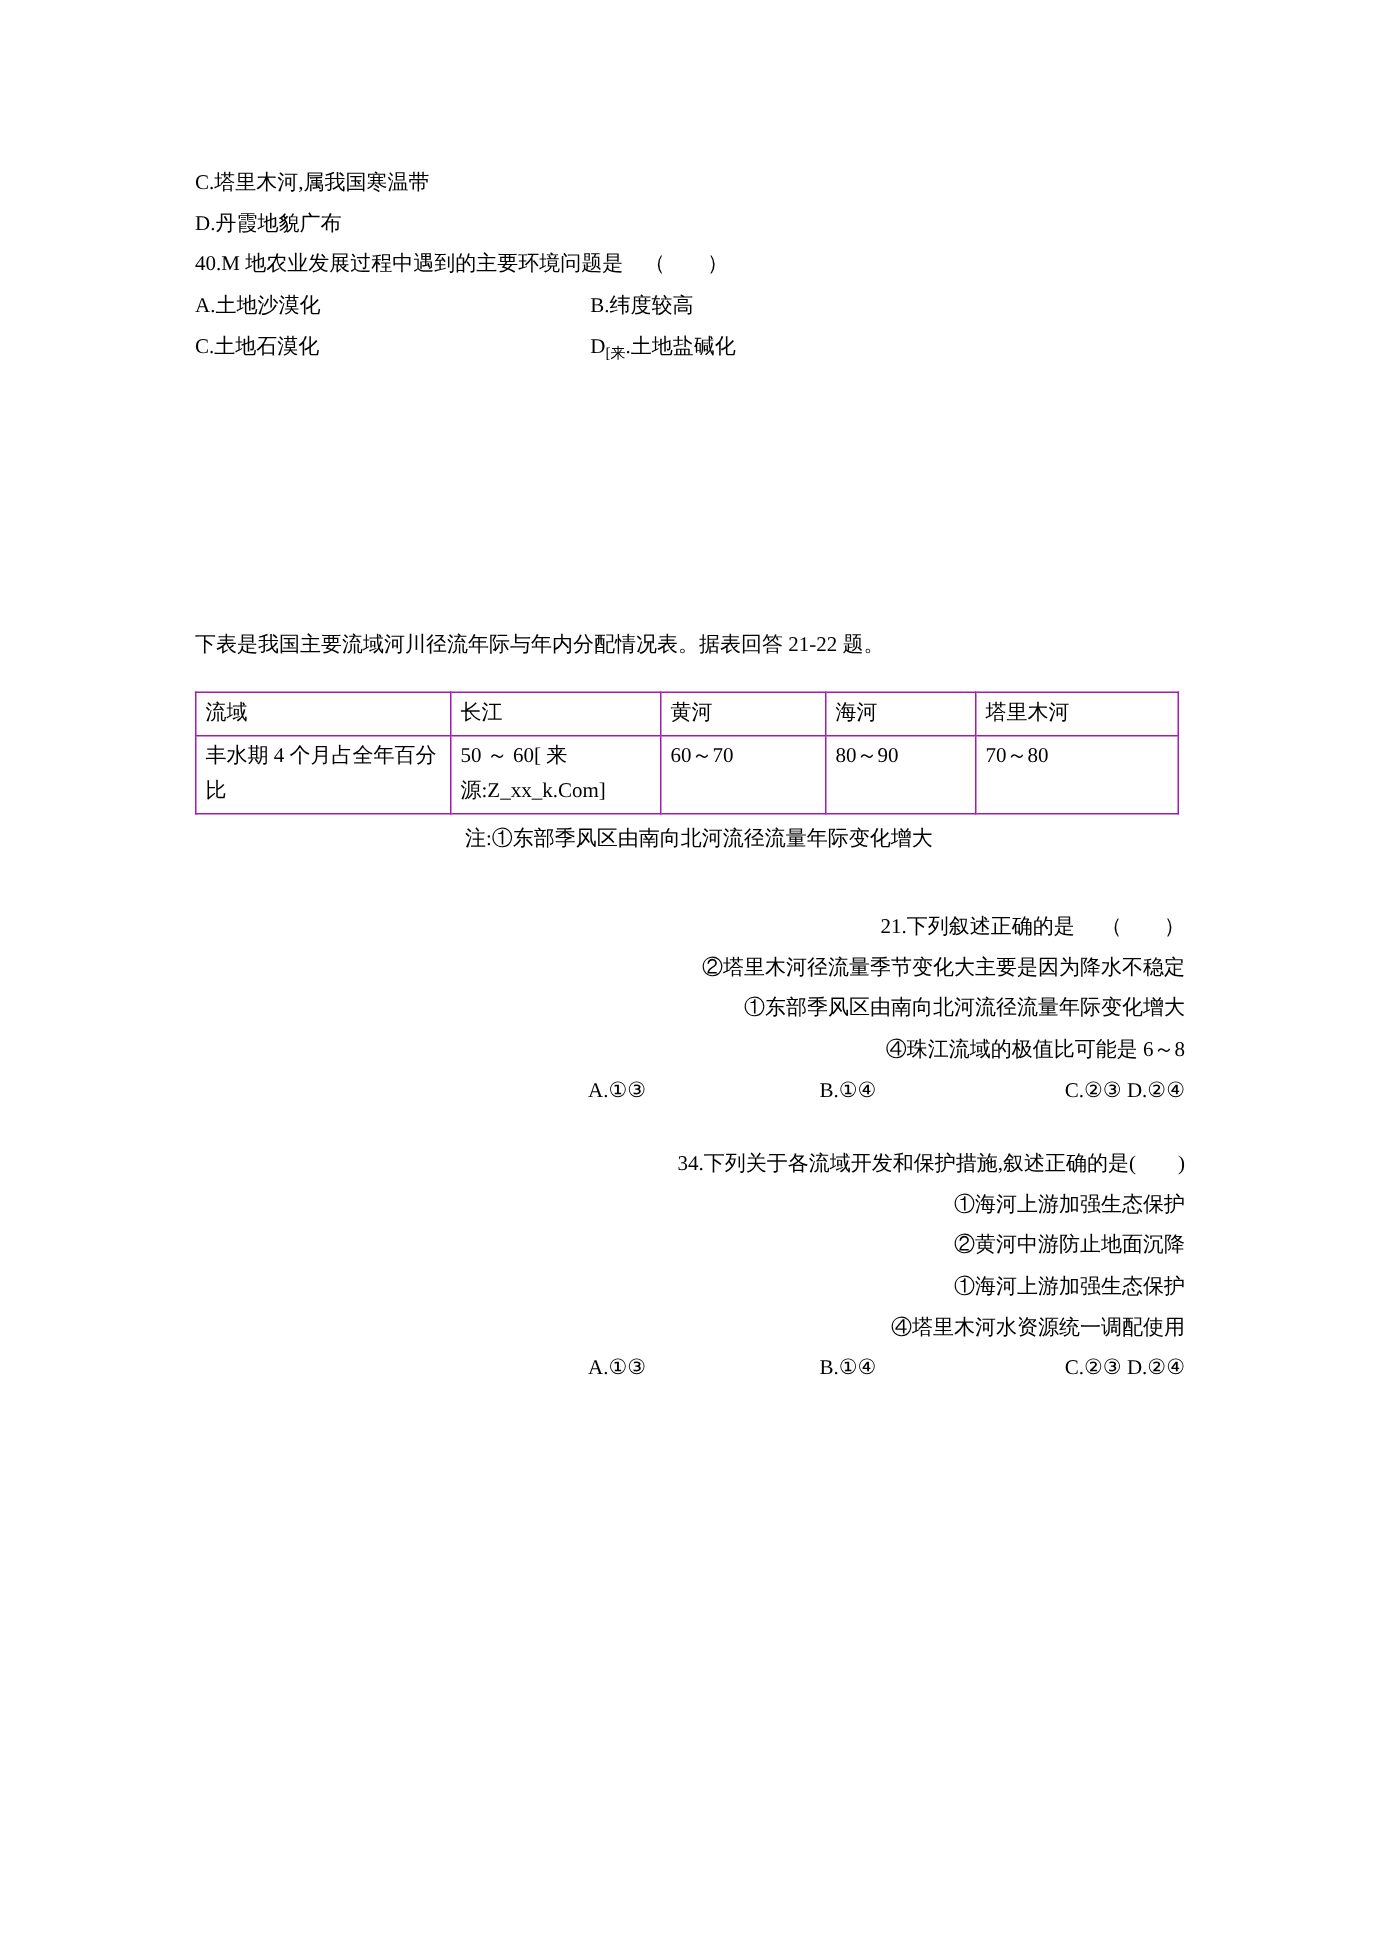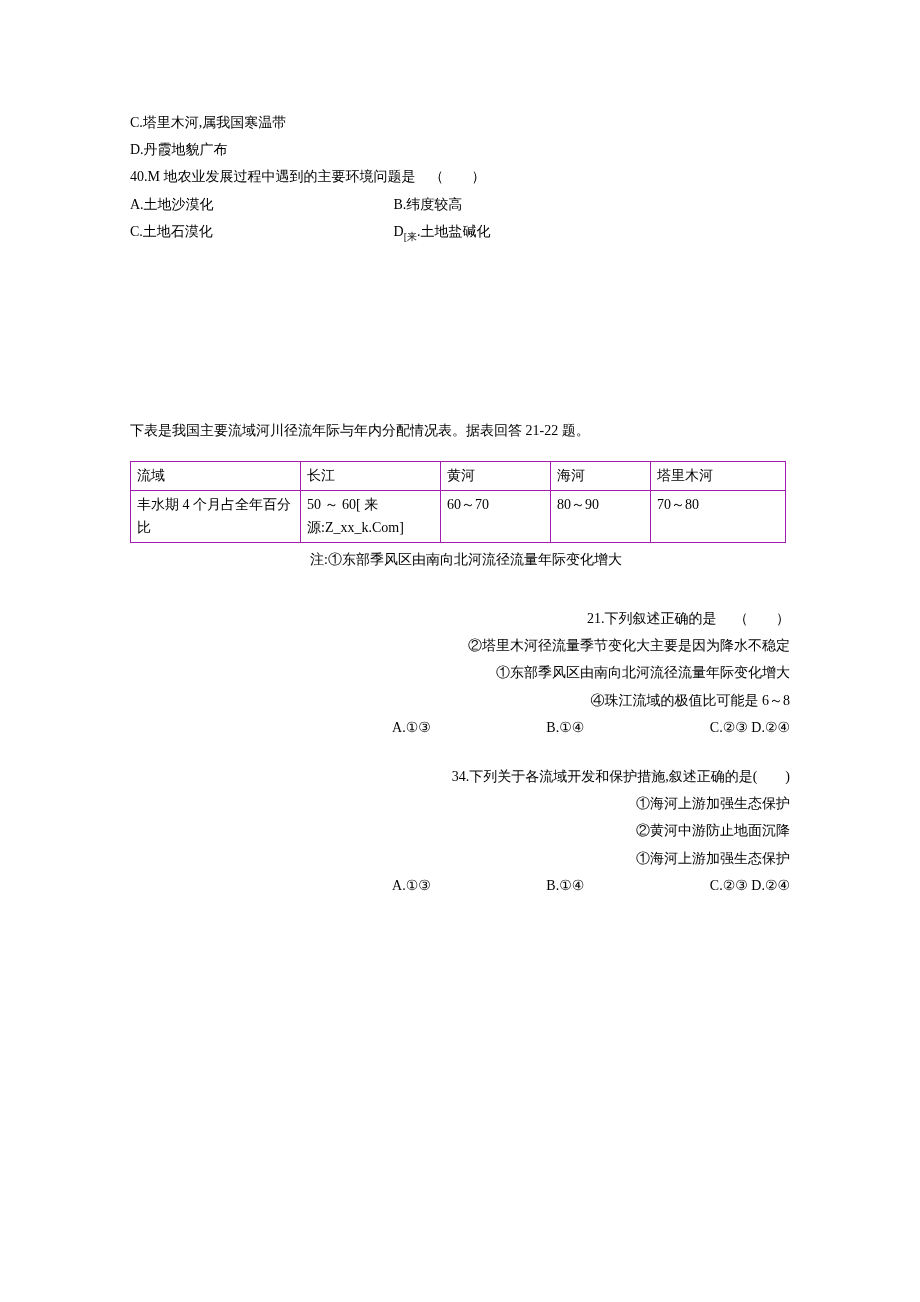--- a/index.html
+++ b/index.html
@@ -144,19 +144,20 @@
     <span class="ow3">C.②③</span>
     <span class="ow4">D.②④</span>
   </div>
 </div>
 
 <div class="q-block">
   <div class="line">34.下列关于各流域开发和保护措施,叙述正确的是(　　)</div>
   <div class="line">①海河上游加强生态保护</div>
   <div class="line">②黄河中游防止地面沉降</div>
   <div class="line">①海河上游加强生态保护</div>
+  <div class="line">④塔里木河水资源统一调配使用</div>
   <div class="opts-4col">
     <span class="ow1">A.①③</span>
     <span class="ow2">B.①④</span>
     <span class="ow3">C.②③</span>
     <span class="ow4">D.②④</span>
   </div>
 </div>
 
 </body></html>

